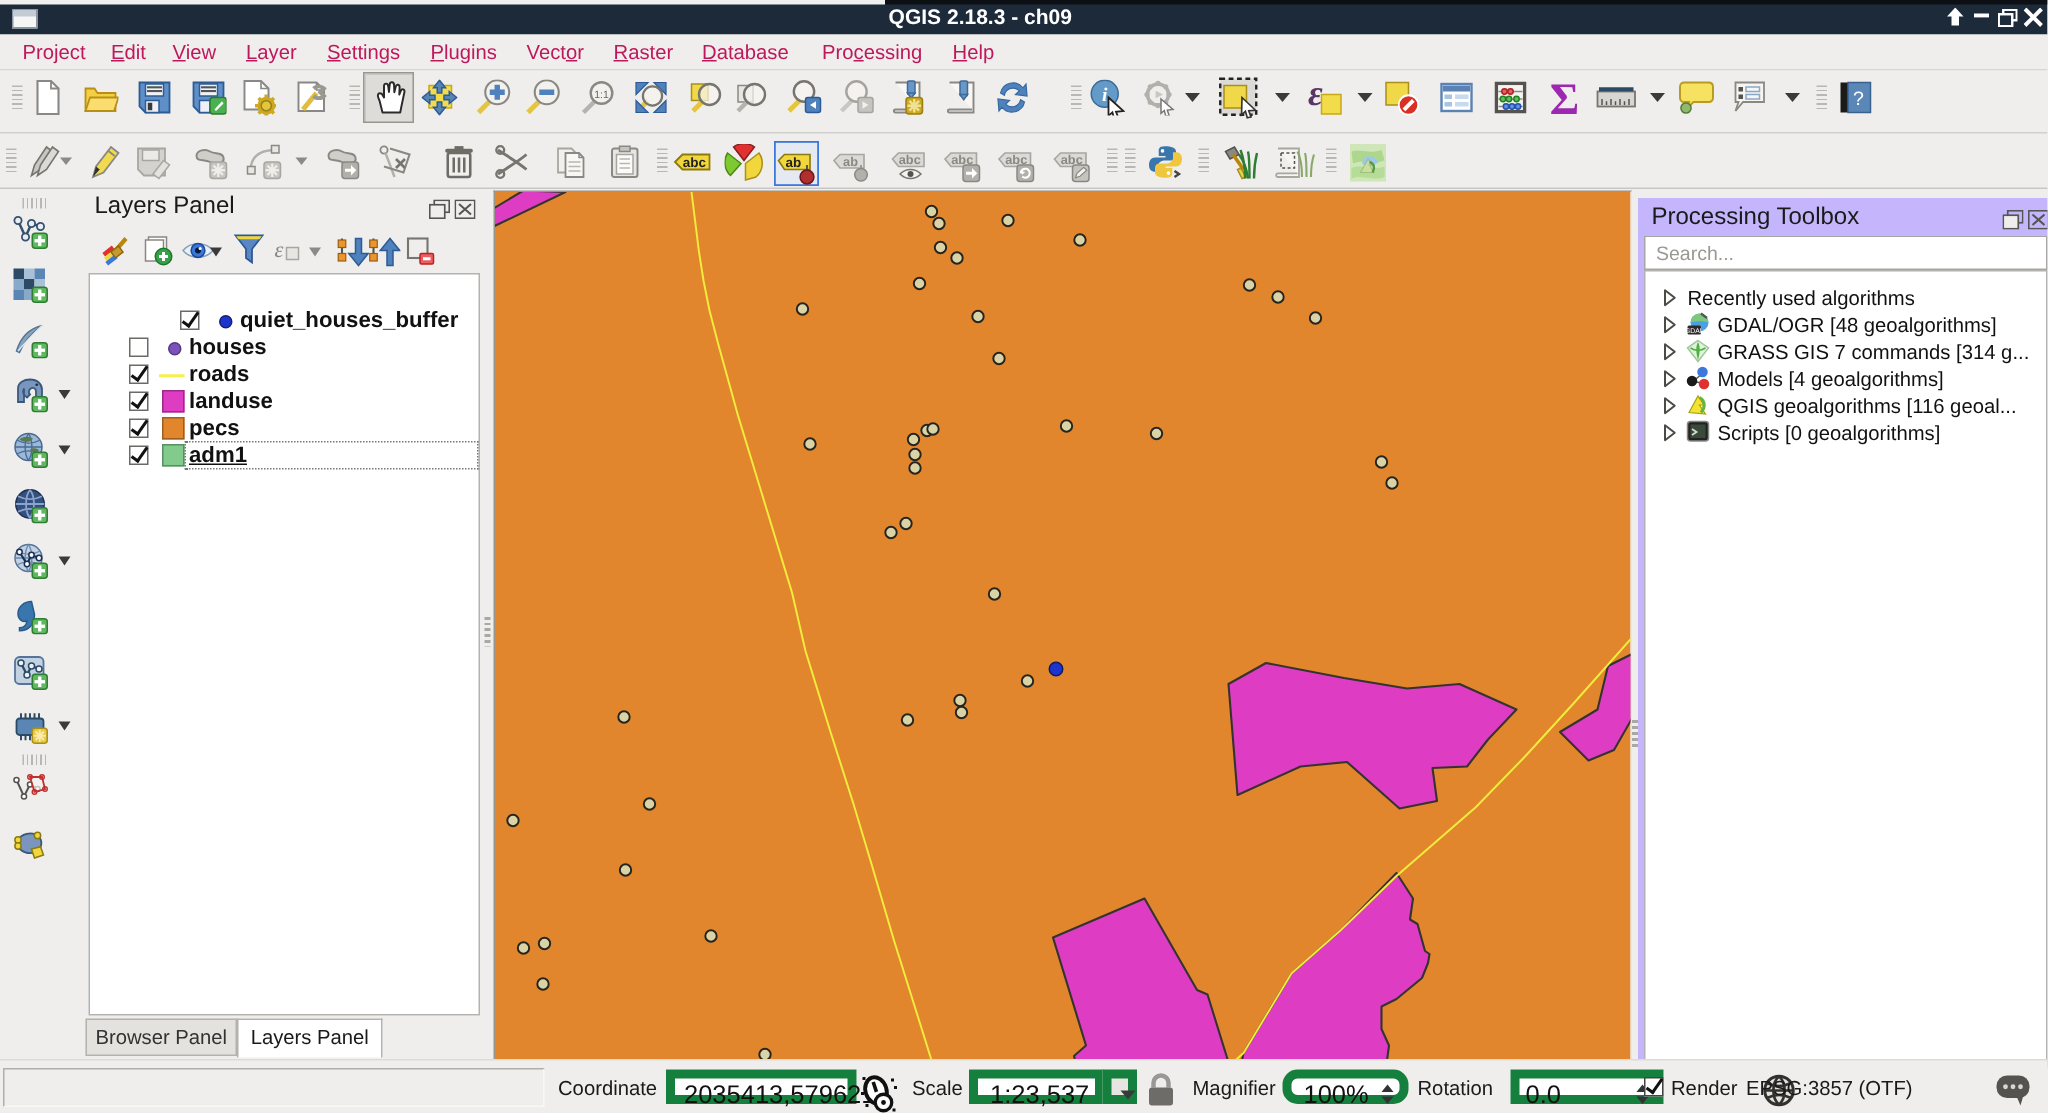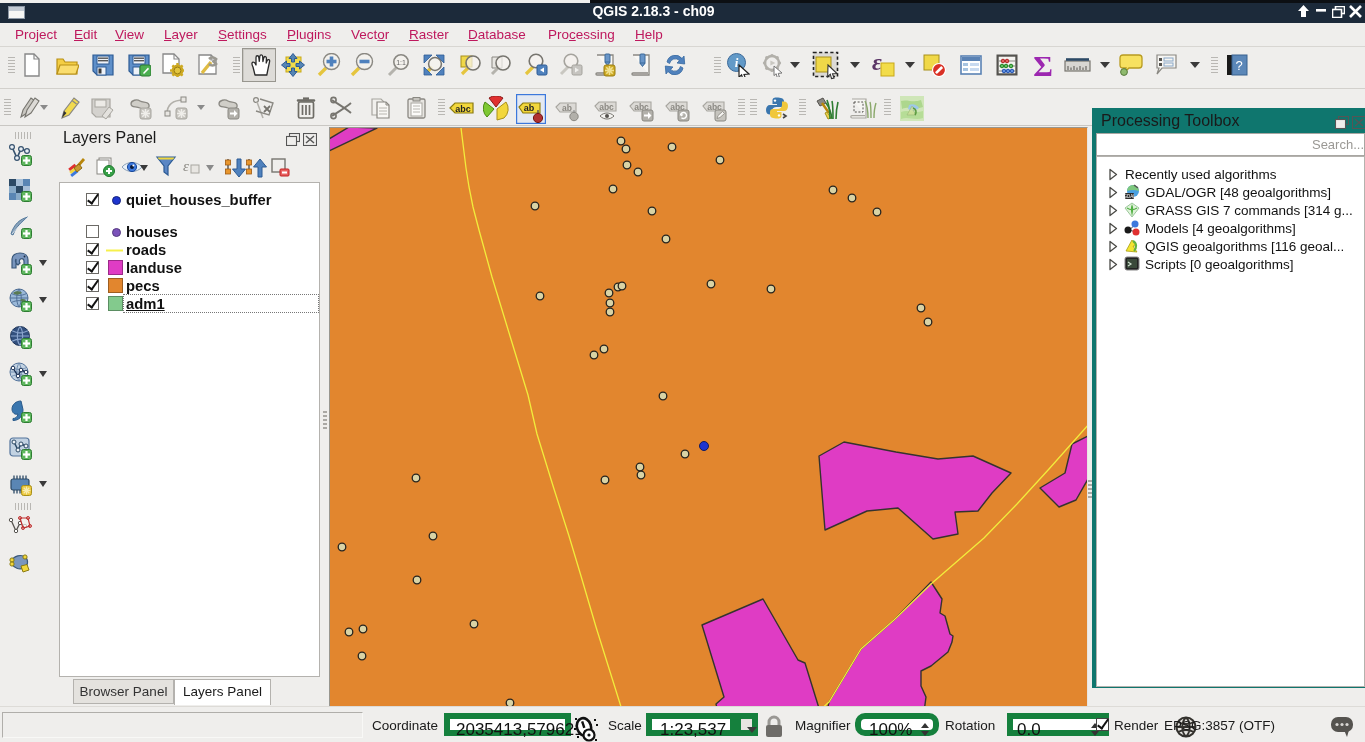--- a/index.html
+++ b/index.html
@@ -30,27 +30,27 @@
 
 #lefttools { left:0; top:126px; width:56px; height:580px; background:#efeeec; }
 #layerspanel { left:56px; top:126px; width:266px; height:580px; background:#efeeec; }
 #lp-title { position:absolute; left:7px; top:3px; font-size:16px; color:#1a1a1a; }
 #lp-list { position:absolute; left:3px; top:56px; width:261px; height:495px; background:#fff; border:1px solid #b4b2ae; }
 .lrow { position:absolute; left:0; height:18px; width:100%; }
 .cb { position:absolute; left:26px; top:2px; width:13px; height:13px; background:#fff; border:1px solid #6c6a66; }
 .cb.on:before { content:""; position:absolute; left:2.5px; top:-2px; width:4px; height:10px;
   border:solid #111; border-width:0 2.4px 2.4px 0; transform:rotate(35deg); }
 .lname { position:absolute; left:66px; top:1px; font-size:14.8px; font-weight:bold; color:#111; }
-#lp-tabs { position:absolute; left:16px; top:553px; height:36px; width:266px; }
+#lp-tabs { position:absolute; left:0px; top:553px; height:36px; width:266px; }
 .tab { position:absolute; top:0; height:25px; font-size:13.5px; color:#1a1a1a; text-align:center; line-height:24px; }
 
 #mapwrap { left:329px; top:127px; width:759px; height:580px; border:1px solid #98968f; border-right-color:#e8e6e2; border-bottom-color:#f2f1ee; }
 #map { position:absolute; left:0; top:0; width:757px; height:578px; }
 
-#procpanel { left:1092px; top:108px; width:273px; height:580px; background:#0f766e;text-align:right; }
+#procpanel { left:1092px; top:132px; width:273px; height:580px; background:#c4b5fd; }
 #pp-title { position:absolute; left:9px; top:4px; font-size:16px; color:#1a1a1a; }
 #pp-search { position:absolute; left:4px; top:25px; width:269px; height:23px; background:#fff; border:1px solid #a8a6a2; font-size:13px; color:#9a9894; line-height:21px; padding-left:7px; }
 #pp-tree { position:absolute; left:4px; top:48px; width:269px; height:531px; background:#fff; border:1px solid #b4b2ae; }
 .trow { position:absolute; left:0; width:100%; height:18px; font-size:13.5px; color:#111; }
 .texp { position:absolute; left:11px; top:3px; width:10px; height:13px; }
 .tico { position:absolute; left:27px; top:1px; width:16px; height:16px; }
 .tlabel { position:absolute; top:2px; }
 
 #statusbar { left:0; top:706px; width:1365px; height:36px; background:#efeeec; border-top:1px solid #dddbd7; font-size:13.5px; color:#1a1a1a; }
 .sfield { position:absolute; top:6px; height:23px; background:#fff; border:6px solid #15803d; font-size:17px; color:#111; line-height:21px; }
@@ -737,21 +737,21 @@
         </g>
         <path d="M13,21 L13,11 L8.5,11 L15,3 L21.5,11 L17,11 L17,21 Z" fill="#4f81bd" stroke="#2d5b94"></path>
       </svg>
     <svg class="icon" style="left:212px;top:4px;width:22px;height:22px;">
         <rect x="4" y="3" width="13" height="13" fill="none" stroke="#77756f" stroke-width="1.4"></rect>
         <rect x="12" y="13" width="9" height="7" rx="1" fill="#e86060" stroke="#c02020"></rect>
         <rect x="14" y="15.5" width="5" height="2" fill="#fff"></rect>
       </svg>
   </div>
   <div id="lp-list">
-    <div class="lrow" style="top:8px;">
+    <div class="lrow" style="top:22px;margin-left:34px;">
       <span class="cb on"></span>
       <svg style="position:absolute;left:51px;top:4px" width="11" height="11">
           <circle cx="5.5" cy="5.5" r="4" fill="#1d34cf" stroke="#14227c" stroke-width="1"></circle>
         </svg>
       <span class="lname">quiet_houses_buffer</span>
     </div>
     <div class="lrow" style="top:40px;">
       <span class="cb"></span>
       <svg style="position:absolute;left:51px;top:4px" width="11" height="11">
           <circle cx="5.5" cy="5.5" r="4" fill="#7b52ba" stroke="#55397f" stroke-width="1"></circle>

